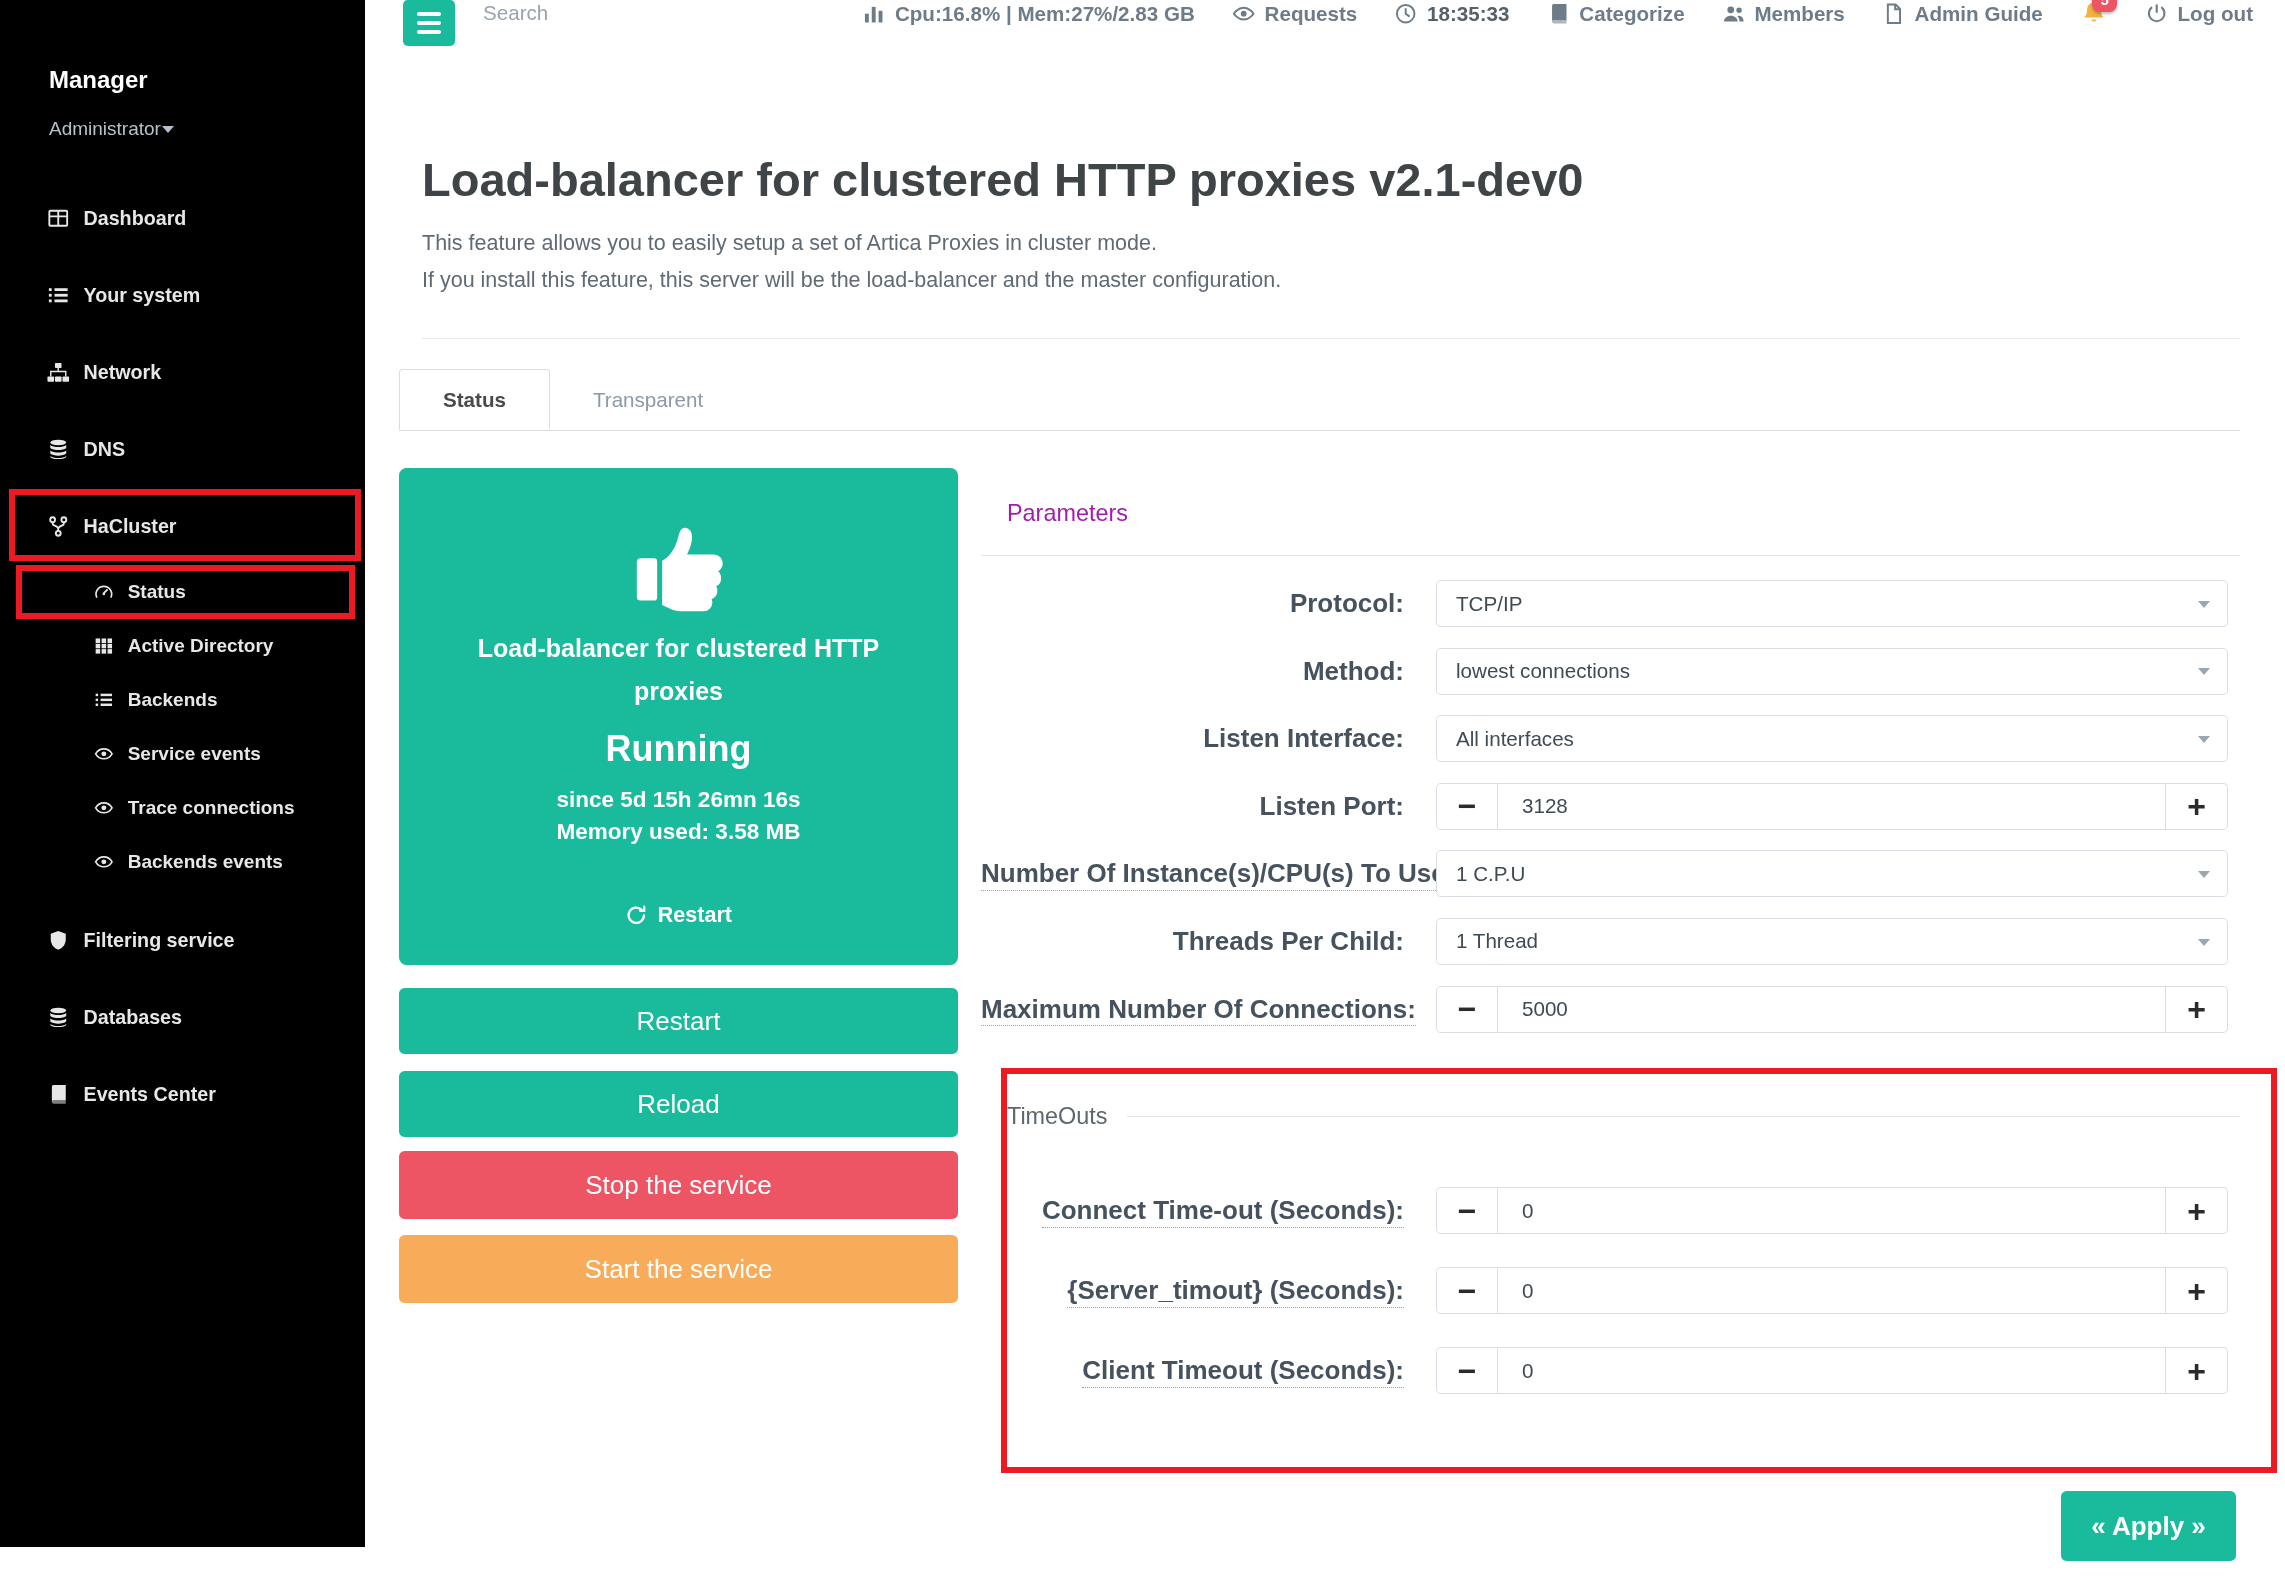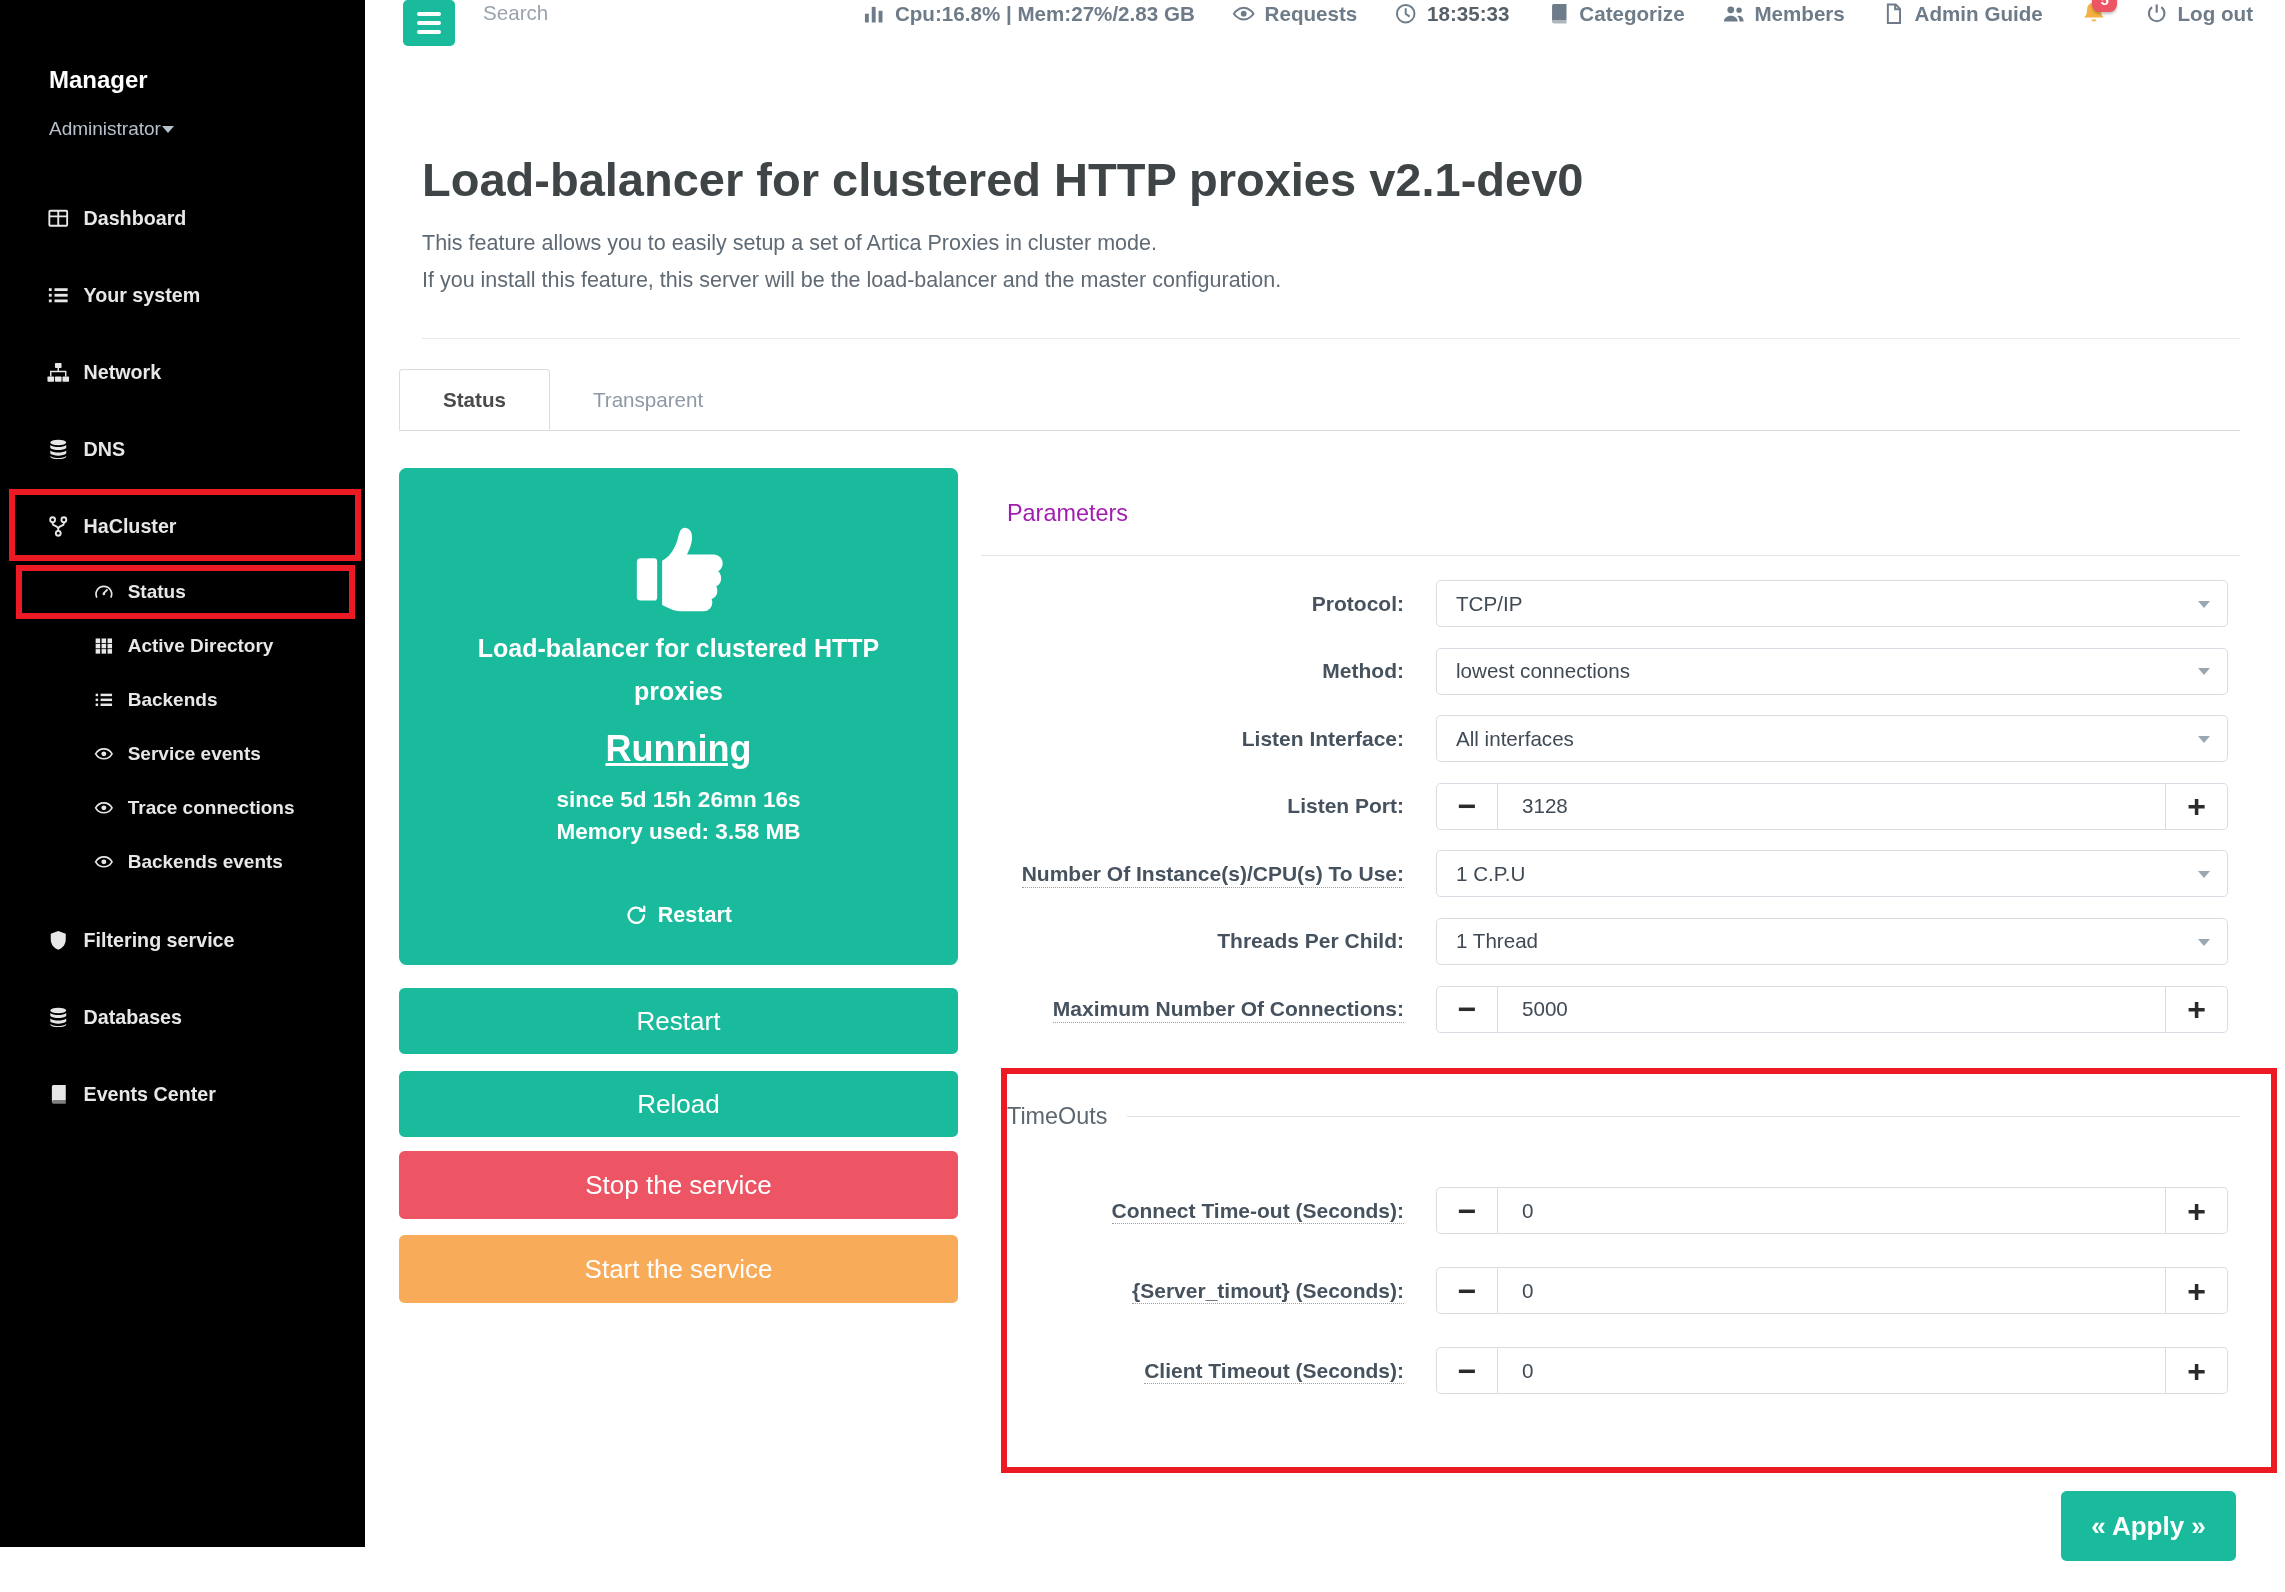--- a/index.html
+++ b/index.html
@@ -49,40 +49,40 @@
   .tab{height:61px;display:flex;align-items:center;padding:0 43px;font-size:20.6px;color:#8d99a7;cursor:pointer;}
   .tab.active{border:0.9px solid #d9dde1;border-bottom:0.9px solid #fff;margin-bottom:-0.9px;background:#fff;
     border-radius:3.7px 3.7px 0 0;font-weight:700;color:#494a4c;}
 
   
   .status-card{position:absolute;left:34px;top:365px;width:559px;height:497px;background:#1ABB9C;
     border-radius:7.5px;color:#fff;text-align:center;}
   .thumb-icon{margin-top:52px;}
   .thumb-icon svg{width:92px;height:92px;}
   .svc-name{margin-top:15px;font-size:25px;font-weight:700;line-height:43px;padding:0 54px;}
-  .svc-state{margin-top:15px;font-size:36px;font-weight:700;text-decoration:underline;}
+  .svc-state{margin-top:15px;font-size:36px;font-weight:700;}
   .svc-uptime{margin-top:17px;font-size:22.5px;font-weight:700;}
   .svc-memory{margin-top:5.6px;font-size:22.5px;font-weight:700;}
   .restart-link{margin-top:58px;font-size:21.5px;font-weight:600;display:flex;justify-content:center;
     align-items:center;gap:10.3px;cursor:pointer;}
   .restart-link svg{width:22.5px;height:22.5px;}
 
   .action-btn{position:absolute;left:34px;width:559px;border-radius:5.6px;color:#fff;font-size:26px;
     display:flex;align-items:center;justify-content:center;cursor:pointer;}
   #btn-restart{top:885px;height:66px;background:#1ABB9C;}
   #btn-reload{top:968px;height:66px;background:#1ABB9C;}
   #btn-stop{top:1048px;height:68px;background:#ED5565;}
   #btn-start{top:1132px;height:68px;background:#F8AC59;}
 
   
   .params{position:absolute;left:616px;top:397px;width:1259px;}
   .section-heading{font-size:23.4px;color:#a21caf;padding-left:26px;}
   .params-form{margin-top:28px;border-top:0.9px solid #e3e6e8;padding-top:24px;}
   .form-row{display:flex;align-items:center;margin-bottom:20.6px;}
-  .form-label{width:423px;text-align:right;font-size:21px;font-weight:600;color:#46525e;flex:none;white-space:nowrap;}
+  .form-label{width:423px;text-align:right;font-size:26px;font-weight:600;color:#46525e;flex:none;white-space:nowrap;}
   .form-label .u{border-bottom:1.9px dotted #97a2ad;padding-bottom:1.9px;}
   .form-ctl{margin-left:32px;width:792px;flex:none;}
   .select{position:relative;height:47px;border:0.9px solid #d8dde3;border-radius:4.7px;background:#fff;
     display:flex;align-items:center;padding:0 19px;font-size:20.6px;color:#3f4a54;cursor:pointer;}
   .select::after{content:"";position:absolute;right:17px;top:19.7px;border-left:6.6px solid transparent;
     border-right:6.6px solid transparent;border-top:7.5px solid #9aa6b0;}
   .stepper{display:flex;height:47px;}
   .step-btn{width:62px;height:47px;background:#fff;border:0.9px solid #d8dde3;display:flex;align-items:center;
     justify-content:center;font-size:32px;font-weight:700;color:#2b2b2b;cursor:pointer;flex:none;line-height:1;}
   .step-btn.minus{border-radius:4.7px 0 0 4.7px;}

